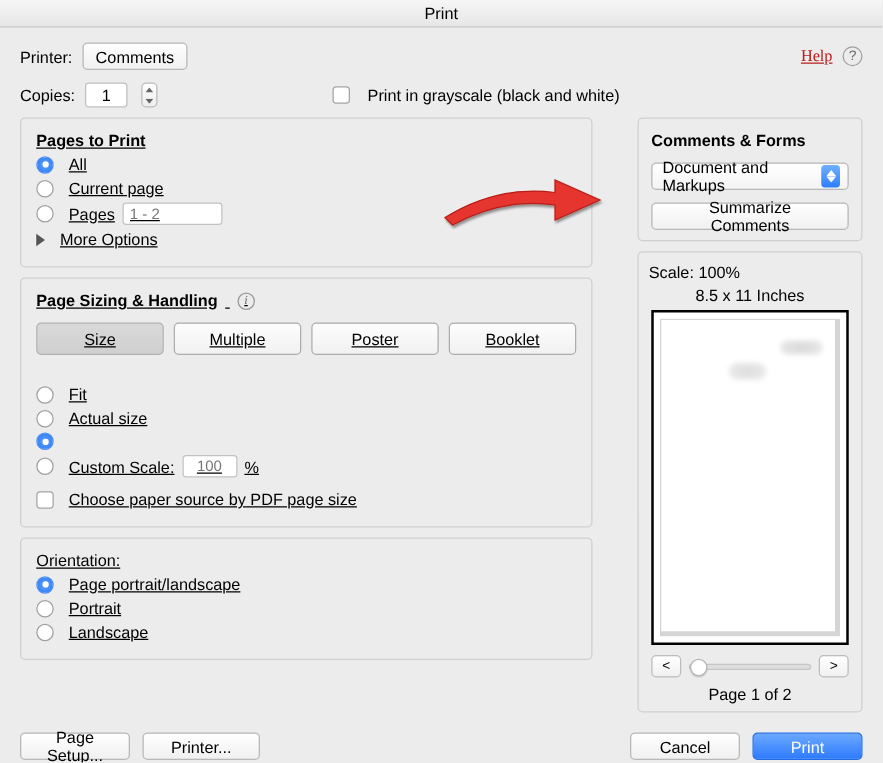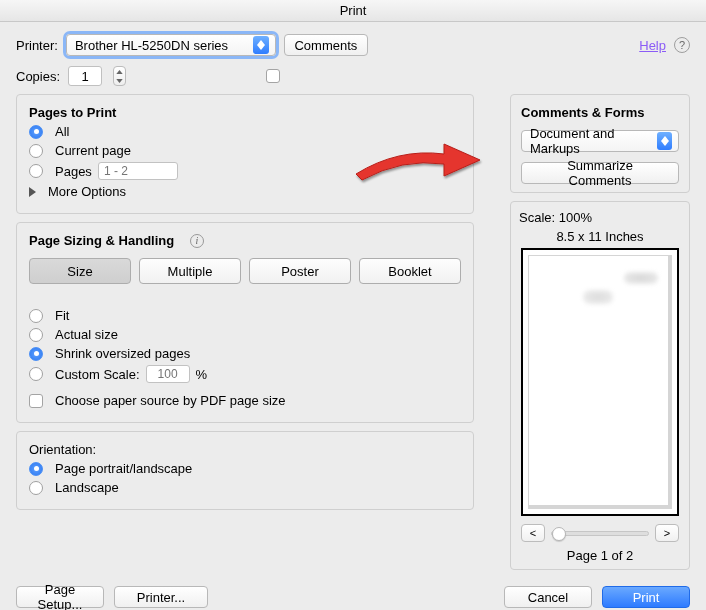--- a/index.html
+++ b/index.html
@@ -11,25 +11,25 @@
 .select { height: 22px; background: linear-gradient(#fff,#f4f4f4); border: 1px solid #b8b8b8; border-radius: 4px; display: inline-flex; align-items: center; padding: 0 6px 0 8px; font-size: 13px; position: relative; }
 .select .arrows { margin-left: auto; width: 16px; height: 18px; background: linear-gradient(#6fb0ff,#2f7dff); border-radius: 3px; display: flex; flex-direction: column; justify-content: center; align-items: center; gap: 0px; }
 .arrows svg { width: 8px; height: 5px; fill: #fff; }
 .sel-focus { box-shadow: 0 0 0 3px rgba(75,149,255,.6); }
 .btn { height: 22px; background: linear-gradient(#fff,#f0f0f0); border: 1px solid #b8b8b8; border-radius: 4px; padding: 0 14px; font-size: 13px; display: inline-flex; align-items: center; justify-content: center; }
 .stepper-input { height: 20px; width: 34px; border: 1px solid #c0c0c0; border-radius: 3px; background: #fff; text-align: center; font-size: 13px; }
 .stepper { width: 13px; height: 20px; display: flex; flex-direction: column; border: 1px solid #bcbcbc; border-radius: 4px; margin-left: 3px; background: linear-gradient(#fff,#eee); }
 .stepper div { flex:1; display:flex; align-items:center; justify-content:center; }
 .stepper svg { width:7px; height:4px; fill:#666; }
 .checkbox { width: 14px; height: 14px; border: 1px solid #a4a4a4; border-radius: 3px; background: #fff; display: inline-block; vertical-align: -2px; margin-right: 6px; }
-.help-link { color: #8b5cf6; text-decoration: underline; }
+.help-link { color: #b91c1c; text-decoration: underline; font-family: Liberation Serif, serif; }
 .help-circle { width:16px; height:16px; border:1px solid #9e9e9e; border-radius:50%; display:inline-flex; align-items:center; justify-content:center; font-size:11px; color:#6a6a6a; }
 .panel { background: #ececec; border: 1px solid #cfcfcf; border-radius: 4px; padding: 10px 12px; }
 .main-cols { display: flex; gap: 8px; margin-top: 8px; }
-.left-col { flex: 1 1 auto; width: 448px; display: flex; flex-direction: column; gap: 8px; }
+.left-col { flex: 1 1 auto; width: 448px; display: flex; flex-direction: column; gap: 8px; text-decoration: underline; }
 .right-col { width: 208px; display: flex; flex-direction: column; gap: 8px; padding-left: 28px; }
 .bold { font-weight: 600; }
 .radio { width: 14px; height: 14px; border: 1px solid #a0a0a0; border-radius: 50%; background: #fff; display: inline-flex; align-items: center; justify-content: center; vertical-align: -2px; margin-right: 6px; }
 .radio.sel { border-color: #4a8ff5; background: radial-gradient(#5ea0ff,#2c78f0); }
 .radio.sel::after { content:""; width: 5px; height: 5px; background: #fff; border-radius: 50%; }
 .row { display: flex; align-items: center; gap: 6px; margin: 4px 0; }
 .small-input { height: 18px; width: 80px; border: 1px solid #c2c2c2; border-radius: 3px; background: #fff; padding: 0 5px; font-size: 12px; color: #aaa; }
 .disclosure { width: 0; height: 0; border-top: 5px solid transparent; border-bottom: 5px solid transparent; border-left: 7px solid #555; display: inline-block; margin-right: 6px; }
 .info-ic { width:14px; height:14px; border:1px solid #999; border-radius:50%; display:inline-flex; align-items:center; justify-content:center; font-size:10px; font-style: italic; color:#666; font-family: Georgia, serif; }
 .seg { display: flex; gap: 8px; margin: 10px 0 24px; }
@@ -50,31 +50,20 @@
 </style>
 </head>
 <body>
 
 <div class="title-bar">Print</div>
 
 <div class="content" style="position:relative">
 
   <div class="top-row">
     <span class="label">Printer:</span>
-    <div class="select sel-focus" style="width:210px">
-      <span>Brother HL-5250DN series</span>
-      <span class="arrows">
-        <svg viewBox="0 0 8 5">
-            <polygon points="4,0 8,5 0,5"></polygon>
-          </svg>
-        <svg viewBox="0 0 8 5">
-            <polygon points="0,0 8,0 4,5"></polygon>
-          </svg>
-      </span>
-    </div>
     <button class="btn" style="width:84px">Comments</button>
     <span class="spacer"></span>
     <a href="#" class="help-link">Help</a>
     <span class="help-circle">?</span>
   </div>
 
   <div class="top-row" style="margin-bottom:4px">
     <span class="label">Copies:</span>
     <input class="stepper-input" value="1" style="">
     <div class="stepper">
@@ -84,20 +73,21 @@
           </svg>
         </div>
       <div>
           <svg viewBox="0 0 8 5">
             <polygon points="0,0 8,0 4,5"></polygon>
           </svg>
         </div>
     </div>
     <span style="width:124px"></span>
     <span class="checkbox"></span>
+    <span>Print in grayscale (black and white)</span>
   </div>
 
   <div class="main-cols">
     <div class="left-col">
 
       <div class="panel">
         <div class="bold">Pages to Print</div>
         <div class="row">
             <span class="radio sel"></span>
             <span>All</span>
@@ -128,39 +118,42 @@
         <div class="row">
             <span class="radio"></span>
             <span>Fit</span>
           </div>
         <div class="row">
             <span class="radio"></span>
             <span>Actual size</span>
           </div>
         <div class="row">
             <span class="radio sel"></span>
-            <span>Shrink oversized pages</span>
           </div>
         <div class="row">
           <span class="radio"></span>
           <span>Custom Scale:</span>
           <input class="small-input" style="width: 44px; text-align: center;" placeholder="100">
           <span>%</span>
         </div>
         <div class="row" style="margin-top:10px">
             <span class="checkbox"></span>
             <span>Choose paper source by PDF page size</span>
           </div>
       </div>
 
       <div class="panel">
         <div>Orientation:</div>
         <div class="row">
             <span class="radio sel"></span>
             <span>Page portrait/landscape</span>
+          </div>
+        <div class="row">
+            <span class="radio"></span>
+            <span>Portrait</span>
           </div>
         <div class="row">
             <span class="radio"></span>
             <span>Landscape</span>
           </div>
       </div>
 
     </div>
 
     <div class="right-col">

